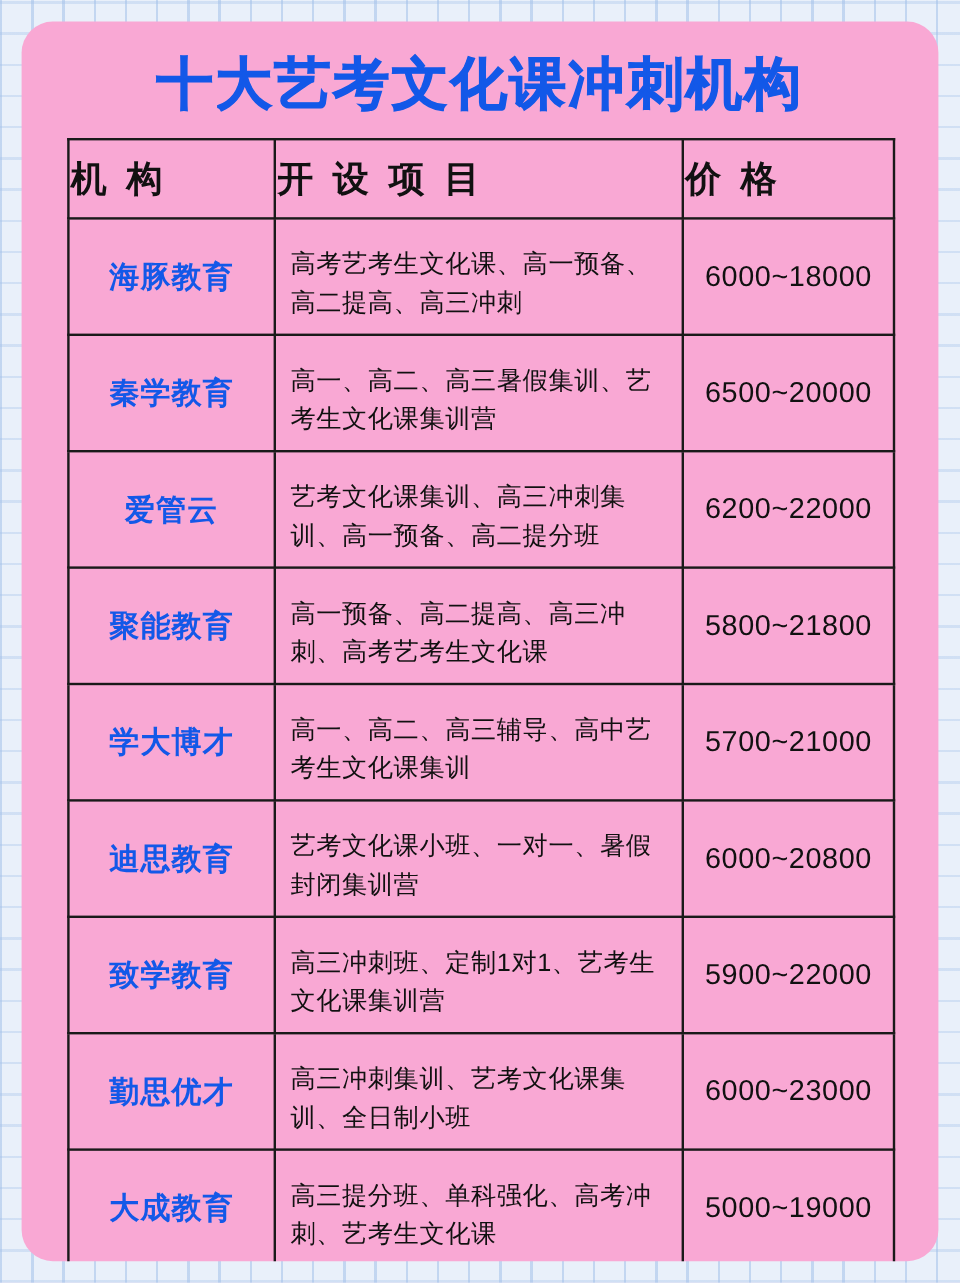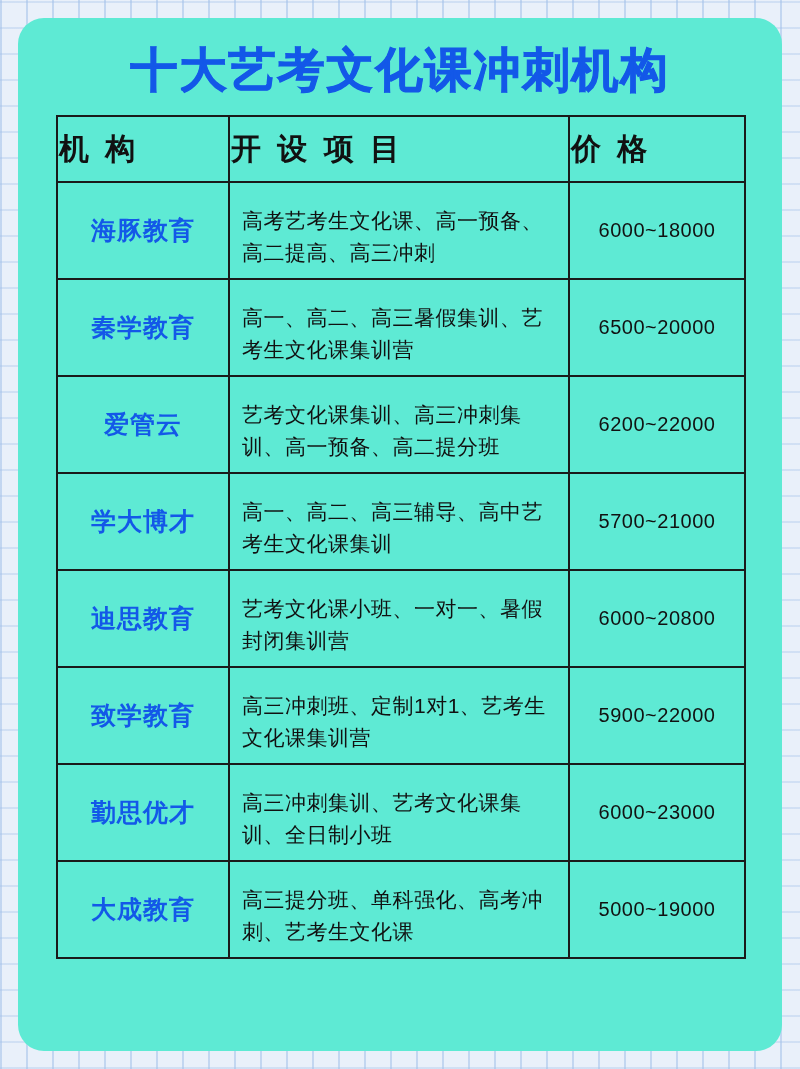--- a/index.html
+++ b/index.html
@@ -33,21 +33,21 @@
       rgba(255,255,255,0) 2px,
       rgba(255,255,255,0) 26px
     );
   }
   .card {
     position: absolute;
     left: 18px;
     top: 18px;
     width: 764px;
     height: 1033px;
-    background: #5eead4;
+    background: #f9a8d4;
     border-radius: 26px;
     box-sizing: border-box;
     overflow: hidden;
   }
   .inner {
     position: absolute;
     left: 38px;
     top: 20px;
     width: 688px;
   }
@@ -94,21 +94,21 @@
   td.items {
     font-size: 21px;
     color: #111;
     line-height: 1.5;
     padding: 22px 10px 10px 12px;
     text-align: left;
     letter-spacing: 0.5px;
   }
   td.price {
     text-align: center;
-    font-size: 20px;
+    font-size: 24px;
     color: #111;
     letter-spacing: 0.5px;
     padding: 6px 2px;
   }
   tr.row { height: 86px; }
 </style>
 </head>
 <body>
 
 <div class="bg-stripes"></div>
@@ -141,20 +141,25 @@
           <td class="org">秦学教育</td>
           <td class="items">高一、高二、高三暑假集训、艺考生文化课集训营</td>
           <td class="price">6500~20000</td>
         </tr>
         <tr class="row">
           <td class="org">爱管云</td>
           <td class="items">艺考文化课集训、高三冲刺集训、高一预备、高二提分班</td>
           <td class="price">6200~22000</td>
         </tr>
         <tr class="row">
+          <td class="org">聚能教育</td>
+          <td class="items">高一预备、高二提高、高三冲刺、高考艺考生文化课</td>
+          <td class="price">5800~21800</td>
+        </tr>
+        <tr class="row">
           <td class="org">学大博才</td>
           <td class="items">高一、高二、高三辅导、高中艺考生文化课集训</td>
           <td class="price">5700~21000</td>
         </tr>
         <tr class="row">
           <td class="org">迪思教育</td>
           <td class="items">艺考文化课小班、一对一、暑假封闭集训营</td>
           <td class="price">6000~20800</td>
         </tr>
         <tr class="row">

